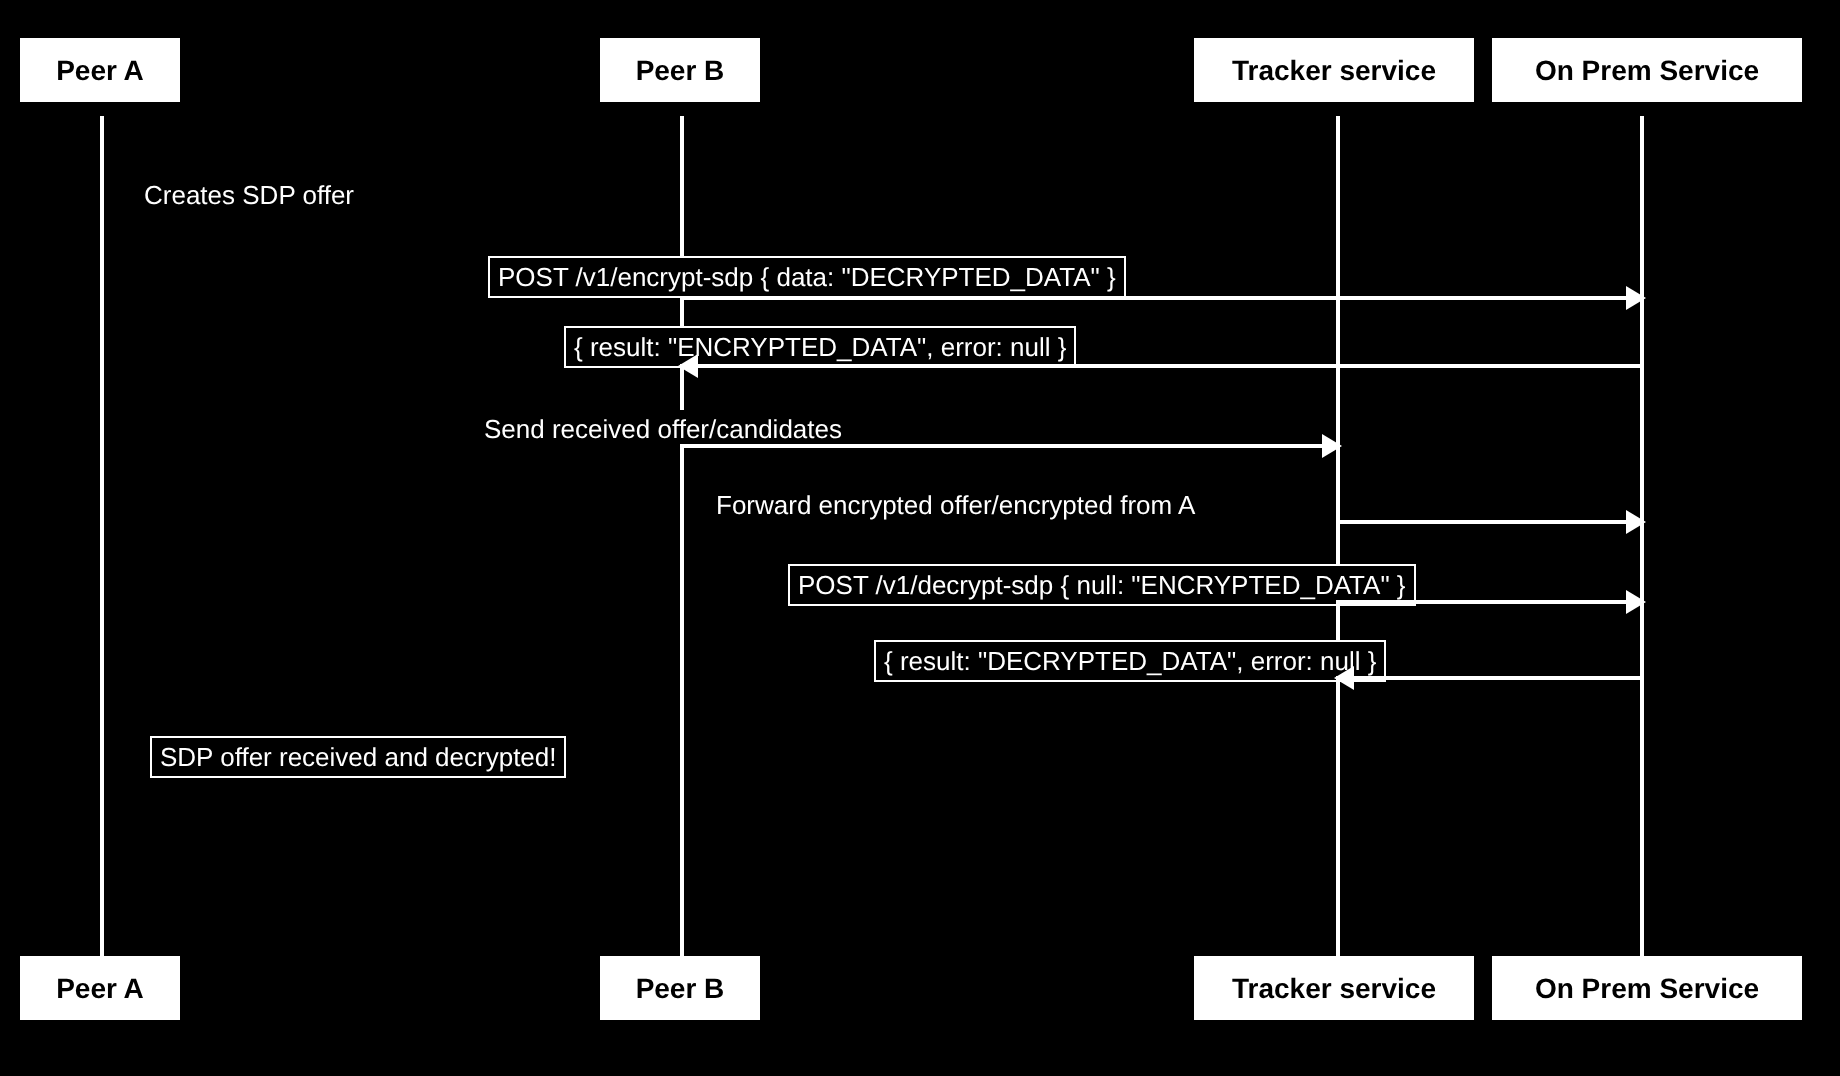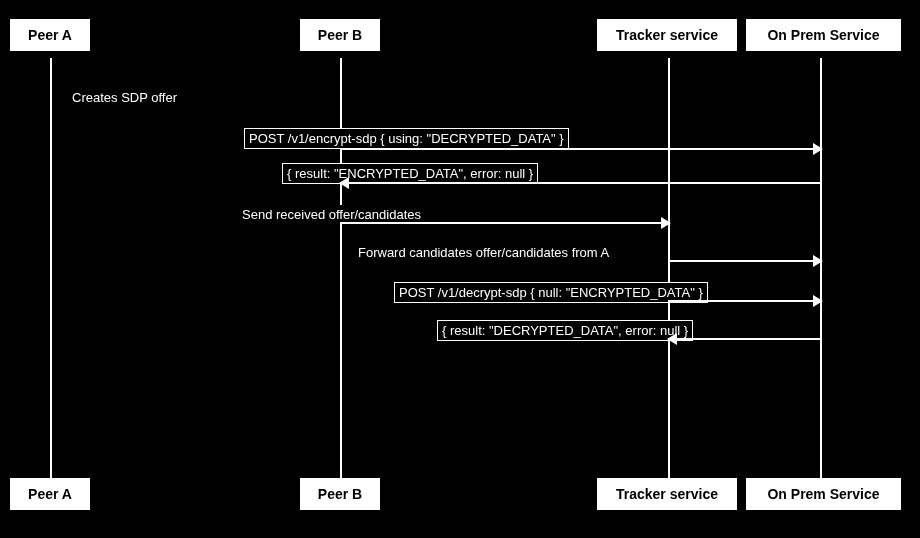--- a/index.html
+++ b/index.html
@@ -122,44 +122,47 @@
   <div class="lifeline" style="left:50px; top:58px; bottom:60px;"></div>
   <div class="lifeline" style="left:340px; top:58px; bottom:60px;"></div>
   <div class="lifeline" style="left:668px; top:58px; bottom:60px;"></div>
   <div class="lifeline" style="left:820px; top:58px; bottom:60px;"></div>
 
   <div class="message-label" style="left:68px; top:88px;">
     <span>Creates SDP offer</span>
   </div>
 
   <div class="message-label boxed" style="left:244px; top:128px;">
-    <span>POST /v1/encrypt-sdp { using: "DECRYPTED_DATA" }</span>
+    <span>POST /v1/encrypt-sdp { data: "DECRYPTED_DATA" }</span>
   </div>
   <div class="arrow-line" style="left:340px; top:148px; width:482px;"></div>
 
   <div class="message-label boxed" style="left:282px; top:163px;">
     <span>{ result: "ENCRYPTED_DATA", error: null }</span>
   </div>
   <div class="arrow-line left" style="left:340px; top:182px; width:482px;"></div>
 
   <div class="message-label" style="left:238px; top:205px;">
     <span>Send received offer/candidates</span>
   </div>
   <div class="arrow-line" style="left:340px; top:222px; width:330px;"></div>
 
   <div class="message-label" style="left:354px; top:243px;">
-    <span>Forward candidates offer/candidates from A</span>
+    <span>Forward encrypted offer/encrypted from A</span>
   </div>
   <div class="arrow-line" style="left:668px; top:260px; width:154px;"></div>
 
   <div class="message-label boxed" style="left:394px; top:282px;">
     <span>POST /v1/decrypt-sdp { null: "ENCRYPTED_DATA" }</span>
   </div>
   <div class="arrow-line" style="left:668px; top:300px; width:154px;"></div>
 
   <div class="message-label boxed" style="left:437px; top:320px;">
     <span>{ result: "DECRYPTED_DATA", error: null }</span>
   </div>
   <div class="arrow-line left" style="left:668px; top:338px; width:154px;"></div>
 
+  <div class="message-label boxed" style="left:75px; top:368px;">
+    <span>SDP offer received and decrypted!</span>
+  </div>
 
 
 </div>
 
 </body></html>

